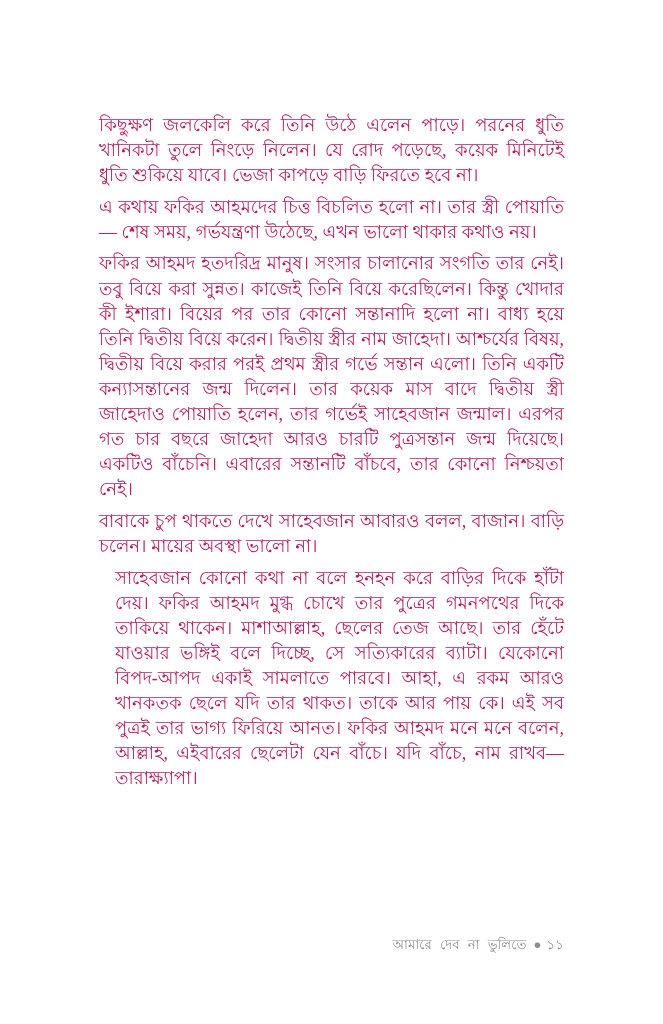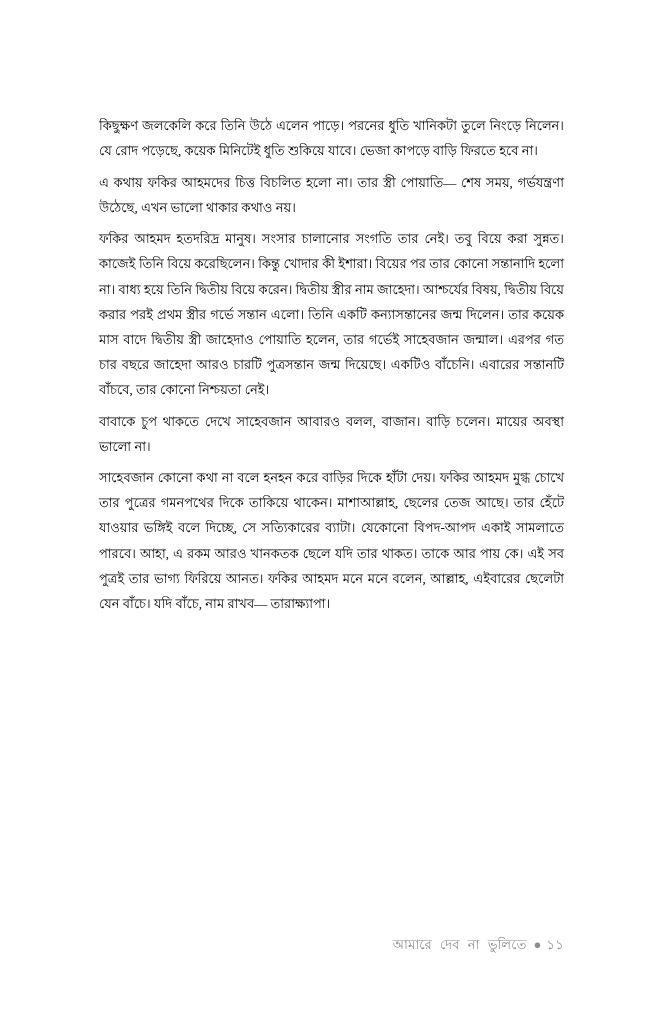--- a/index.html
+++ b/index.html
@@ -23,31 +23,32 @@
   }
   .text-block {
     position: absolute;
     left: 99px;
     top: 113px;
     width: 465px;
   }
   .para {
     margin: 0 0 6.5px 0;
     padding: 0;
-    font-size: 13px;
+    font-size: 18px;
     line-height: 25.1px;
     text-align: justify;
     text-justify: inter-word;
     word-spacing: 0.1px;
-    color: #000000;
+    color: #be185d;
     font-family: "Liberation Serif", "DejaVu Serif", serif;
     hyphens: none;
   }
   .para:last-child {
     margin-bottom: 0;
+    margin-left: 16px;
   }
   .footer {
     position: absolute;
     left: 99px;
     right: 99px;
     top: 938px;
     text-align: right;
     font-size: 13.2px;
     line-height: 16px;
     color: #8d8d8d;

